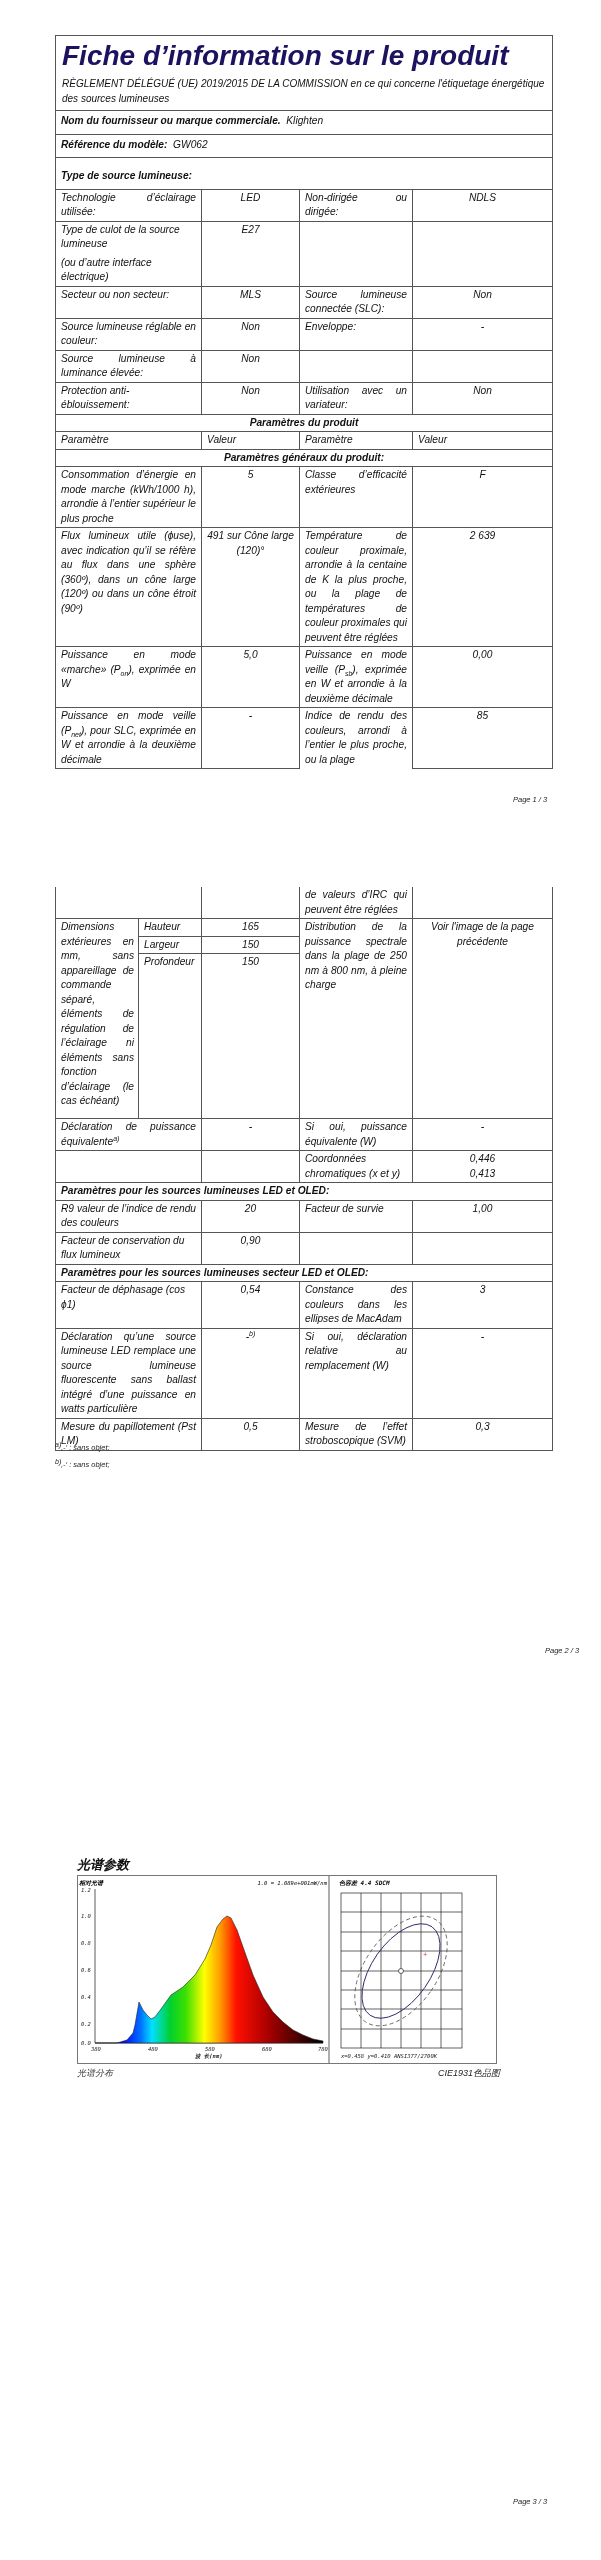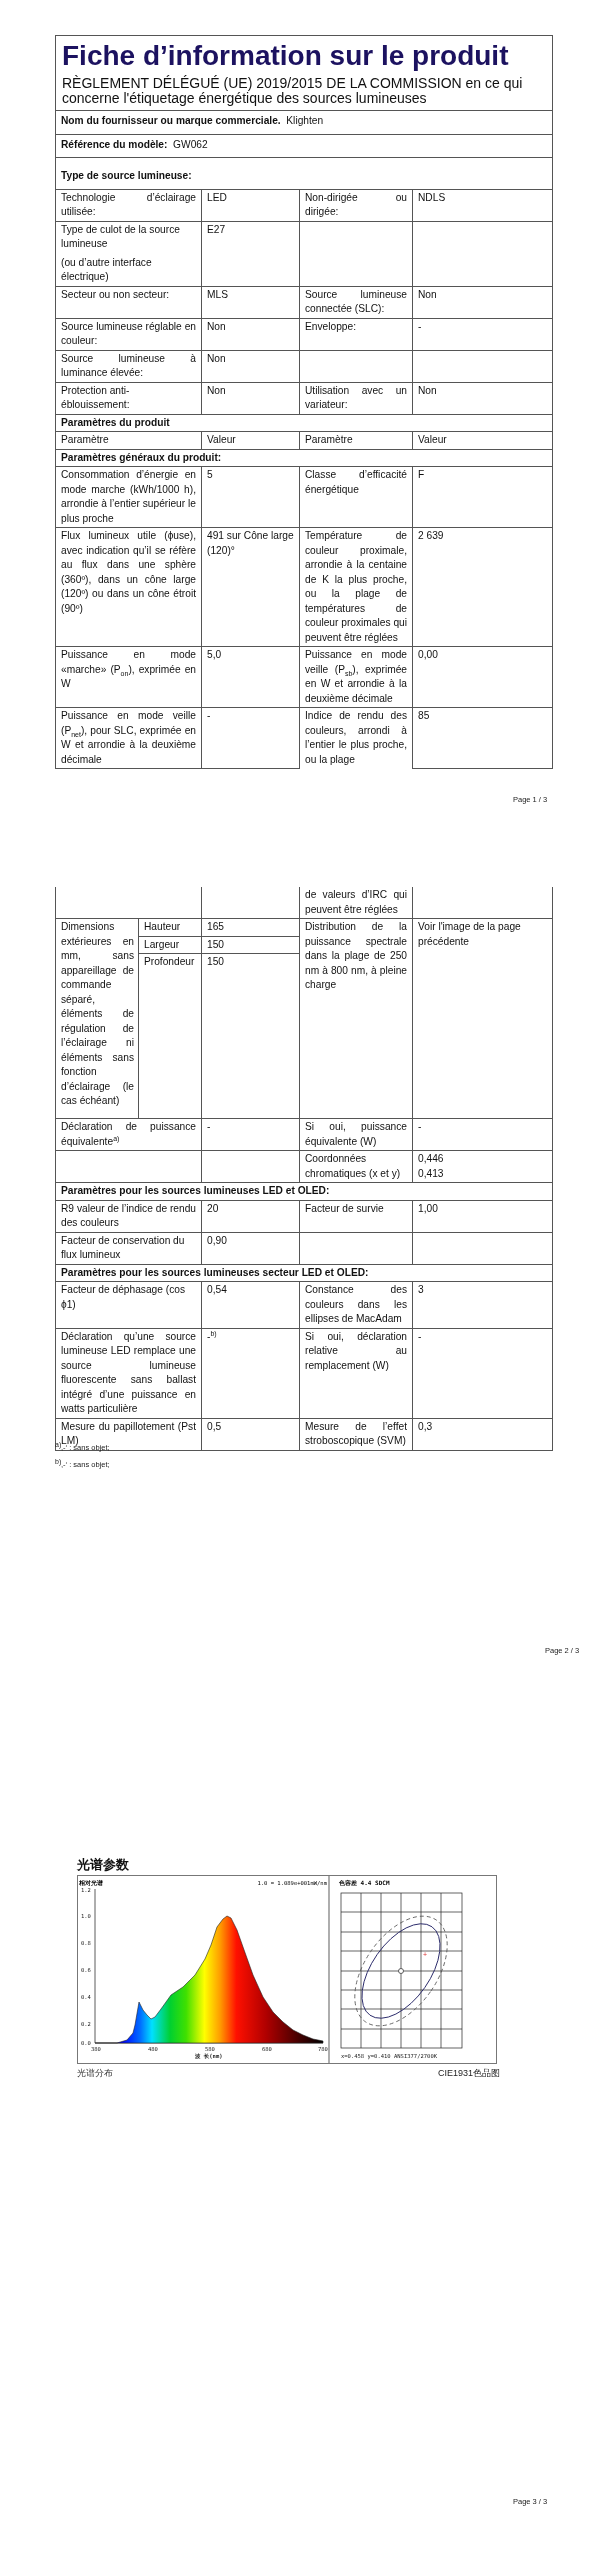--- a/index.html
+++ b/index.html
@@ -1,27 +1,27 @@
 <!DOCTYPE html>
 <html><head>
 <meta charset="utf-8">
 <style>
   html, body { margin: 0; padding: 0; background: #ffffff; }
   body { width: 601px; height: 2560px; position: relative; overflow: hidden;
          font-family: "Liberation Sans", sans-serif; color: #111; }
-  .page { position: absolute; left: 0; width: 601px; }
+  .page { position: absolute; left: 0; width: 601px; font-style: italic; }
   table.sheet { position: absolute; left: 55px; width: 497px; border-collapse: collapse;
                 table-layout: fixed; font-size: 10.2px; line-height: 14.5px; }
   table.sheet td { border: 1px solid #555; padding: 1px 5px 1px 5px; vertical-align: top; }
   .just { text-align: justify; }
-  .center { text-align: left; }
+  .center { text-align: center; }
   .bold { font-weight: bold; }
   .title-cell { padding: 4px 6px 2px 6px !important; }
   .doc-title { font-size: 28px; line-height: 32px; font-weight: bold; color: #1c1260; margin: 0 0 4px 0; }
-  .doc-sub { font-size: 14px; line-height: 15px; margin: 0 0 2px 0; }
+  .doc-sub { font-size: 10px; line-height: 15px; margin: 0 0 2px 0; }
   .page-num { position: absolute; left: 513px; font-size: 7.5px; color: #222; }
   .footnote { position: absolute; left: 55px; font-size: 7.5px; color: #222; }
   sup, sub { font-size: 7px; line-height: 0; }
   .chart-title { position: absolute; left: 77px; top: 1856px; font-size: 13px; font-weight: bold; }
   .caption { position: absolute; font-size: 9px; color: #333; }
 </style>
 </head>
 <body>
 
 <div class="page" style="top:0;height:860px;">
@@ -101,21 +101,21 @@
       <td>Valeur</td>
       <td>Paramètre</td>
       <td>Valeur</td>
     </tr>
     <tr>
       <td colspan="4" class="center bold">Paramètres généraux du produit:</td>
     </tr>
     <tr>
       <td class="just">Consommation d’énergie en mode marche (kWh/1000 h), arrondie à l’entier supérieur le plus proche</td>
       <td class="center">5</td>
-      <td class="just">Classe d’efficacité énergétique</td>
+      <td class="just">Classe d’efficacité extérieures</td>
       <td class="center">F</td>
     </tr>
     <tr>
       <td class="just">Flux lumineux utile (ϕuse), avec indication qu’il se réfère au flux dans une sphère (360º), dans un cône large (120º) ou dans un cône étroit (90º)</td>
       <td class="center">491 sur Cône large (120)°</td>
       <td class="just">Température de couleur proximale, arrondie à la centaine de K la plus proche, ou la plage de températures de couleur proximales qui peuvent être réglées</td>
       <td class="center">2 639</td>
     </tr>
     <tr>
       <td class="just"><span>Puissance en mode «marche» (P</span><sub>on</sub><span>), exprimée en W</span></td>

